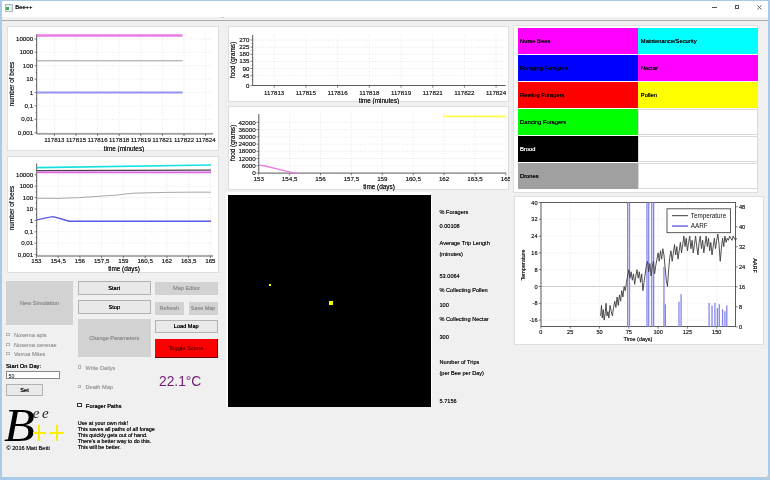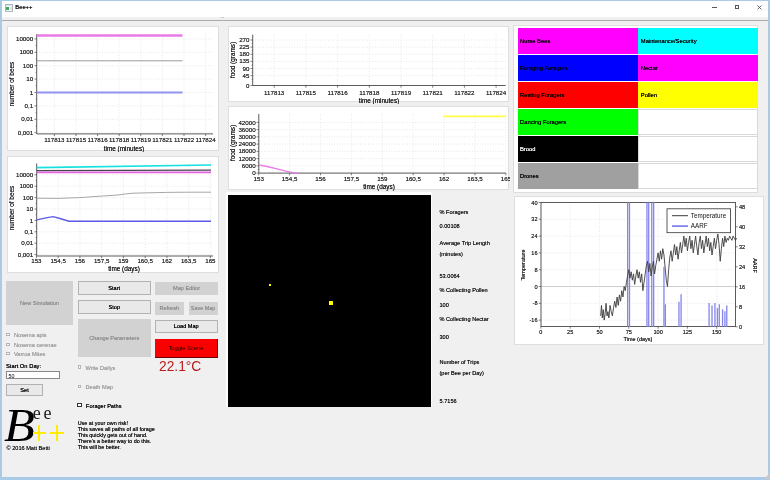--- a/index.html
+++ b/index.html
@@ -426,21 +426,21 @@
     <div class="cbl" style="left:85.5px;top:364.5px">Write Dailys</div>
     <div class="cb" style="left:77.7px;top:384.7px"></div>
     <div class="cbl" style="left:85.5px;top:383.9px">Death Map</div>
     <div style="position:absolute;left:77.2px;top:402.6px;width:4.6px;height:4.6px;background:#fff;border:1px solid #333"></div>
     <div style="position:absolute;left:86px;top:402.8px;font-size:5.6px;color:#000;text-shadow:0 0 0.35px currentColor">Forager Paths</div>
     <div style="position:absolute;left:6px;top:362.8px;font-size:5.8px;color:#000;text-shadow:0 0 0.35px currentColor">Start On Day:</div>
     <div style="position:absolute;left:6px;top:370.8px;width:53.5px;height:8.2px;background:#fff;border:1px solid #888">
       <div style="position:absolute;left:1.5px;top:0.8px;font-size:5.4px;color:#000">50</div>
     </div>
     <div class="btn" style="left:6px;top:384px;width:37px;height:11.5px;font-size:5.6px">Set</div>
-    <div style="position:absolute;left:159px;top:359px;font-size:13.8px;color:#b91c1c">22.1°C</div>
+    <div style="position:absolute;left:159px;top:374px;font-size:13.8px;color:#701a75">22.1°C</div>
     <div style="position:absolute;left:3.8px;top:402.6px;font-family:'Liberation Serif',serif;font-style:italic;font-size:46px;color:#000;line-height:46px;transform:scaleX(1.1);transform-origin:0 0">B</div>
-    <div style="position:absolute;left:32.8px;top:403.2px;font-family:'Liberation Serif',serif;font-size:18px;color:#1a1a1a;letter-spacing:2.6px;line-height:20px">ee</div>
+    <div style="position:absolute;left:32.8px;top:403.2px;font-family:'Liberation Serif',serif;font-style:italic;font-size:15px;color:#1a1a1a;letter-spacing:2.6px;line-height:20px">ee</div>
     <div style="position:absolute;left:32.5px;top:432.2px;width:13.6px;height:1.7px;background:#ffee00"></div>
     <div style="position:absolute;left:38.45px;top:425px;width:1.7px;height:16.3px;background:#ffee00"></div>
     <div style="position:absolute;left:50px;top:432.2px;width:13.6px;height:1.7px;background:#ffee00"></div>
     <div style="position:absolute;left:55.95px;top:425px;width:1.7px;height:16.3px;background:#ffee00"></div>
     <div style="position:absolute;left:6.5px;top:445.2px;font-size:5.6px;color:#222;text-shadow:0 0 0.35px currentColor">© 2016 Matt Betti</div>
     <div style="position:absolute;left:77.7px;top:419.8px;font-size:5.4px;line-height:6.05px;color:#111;text-shadow:0 0 0.35px currentColor">Use at your own risk!<br>This saves all paths of all forage<br>This quickly gets out of hand.<br>There's a better way to do this.<br>This will be better.</div>
   </div>
 </body></html>

